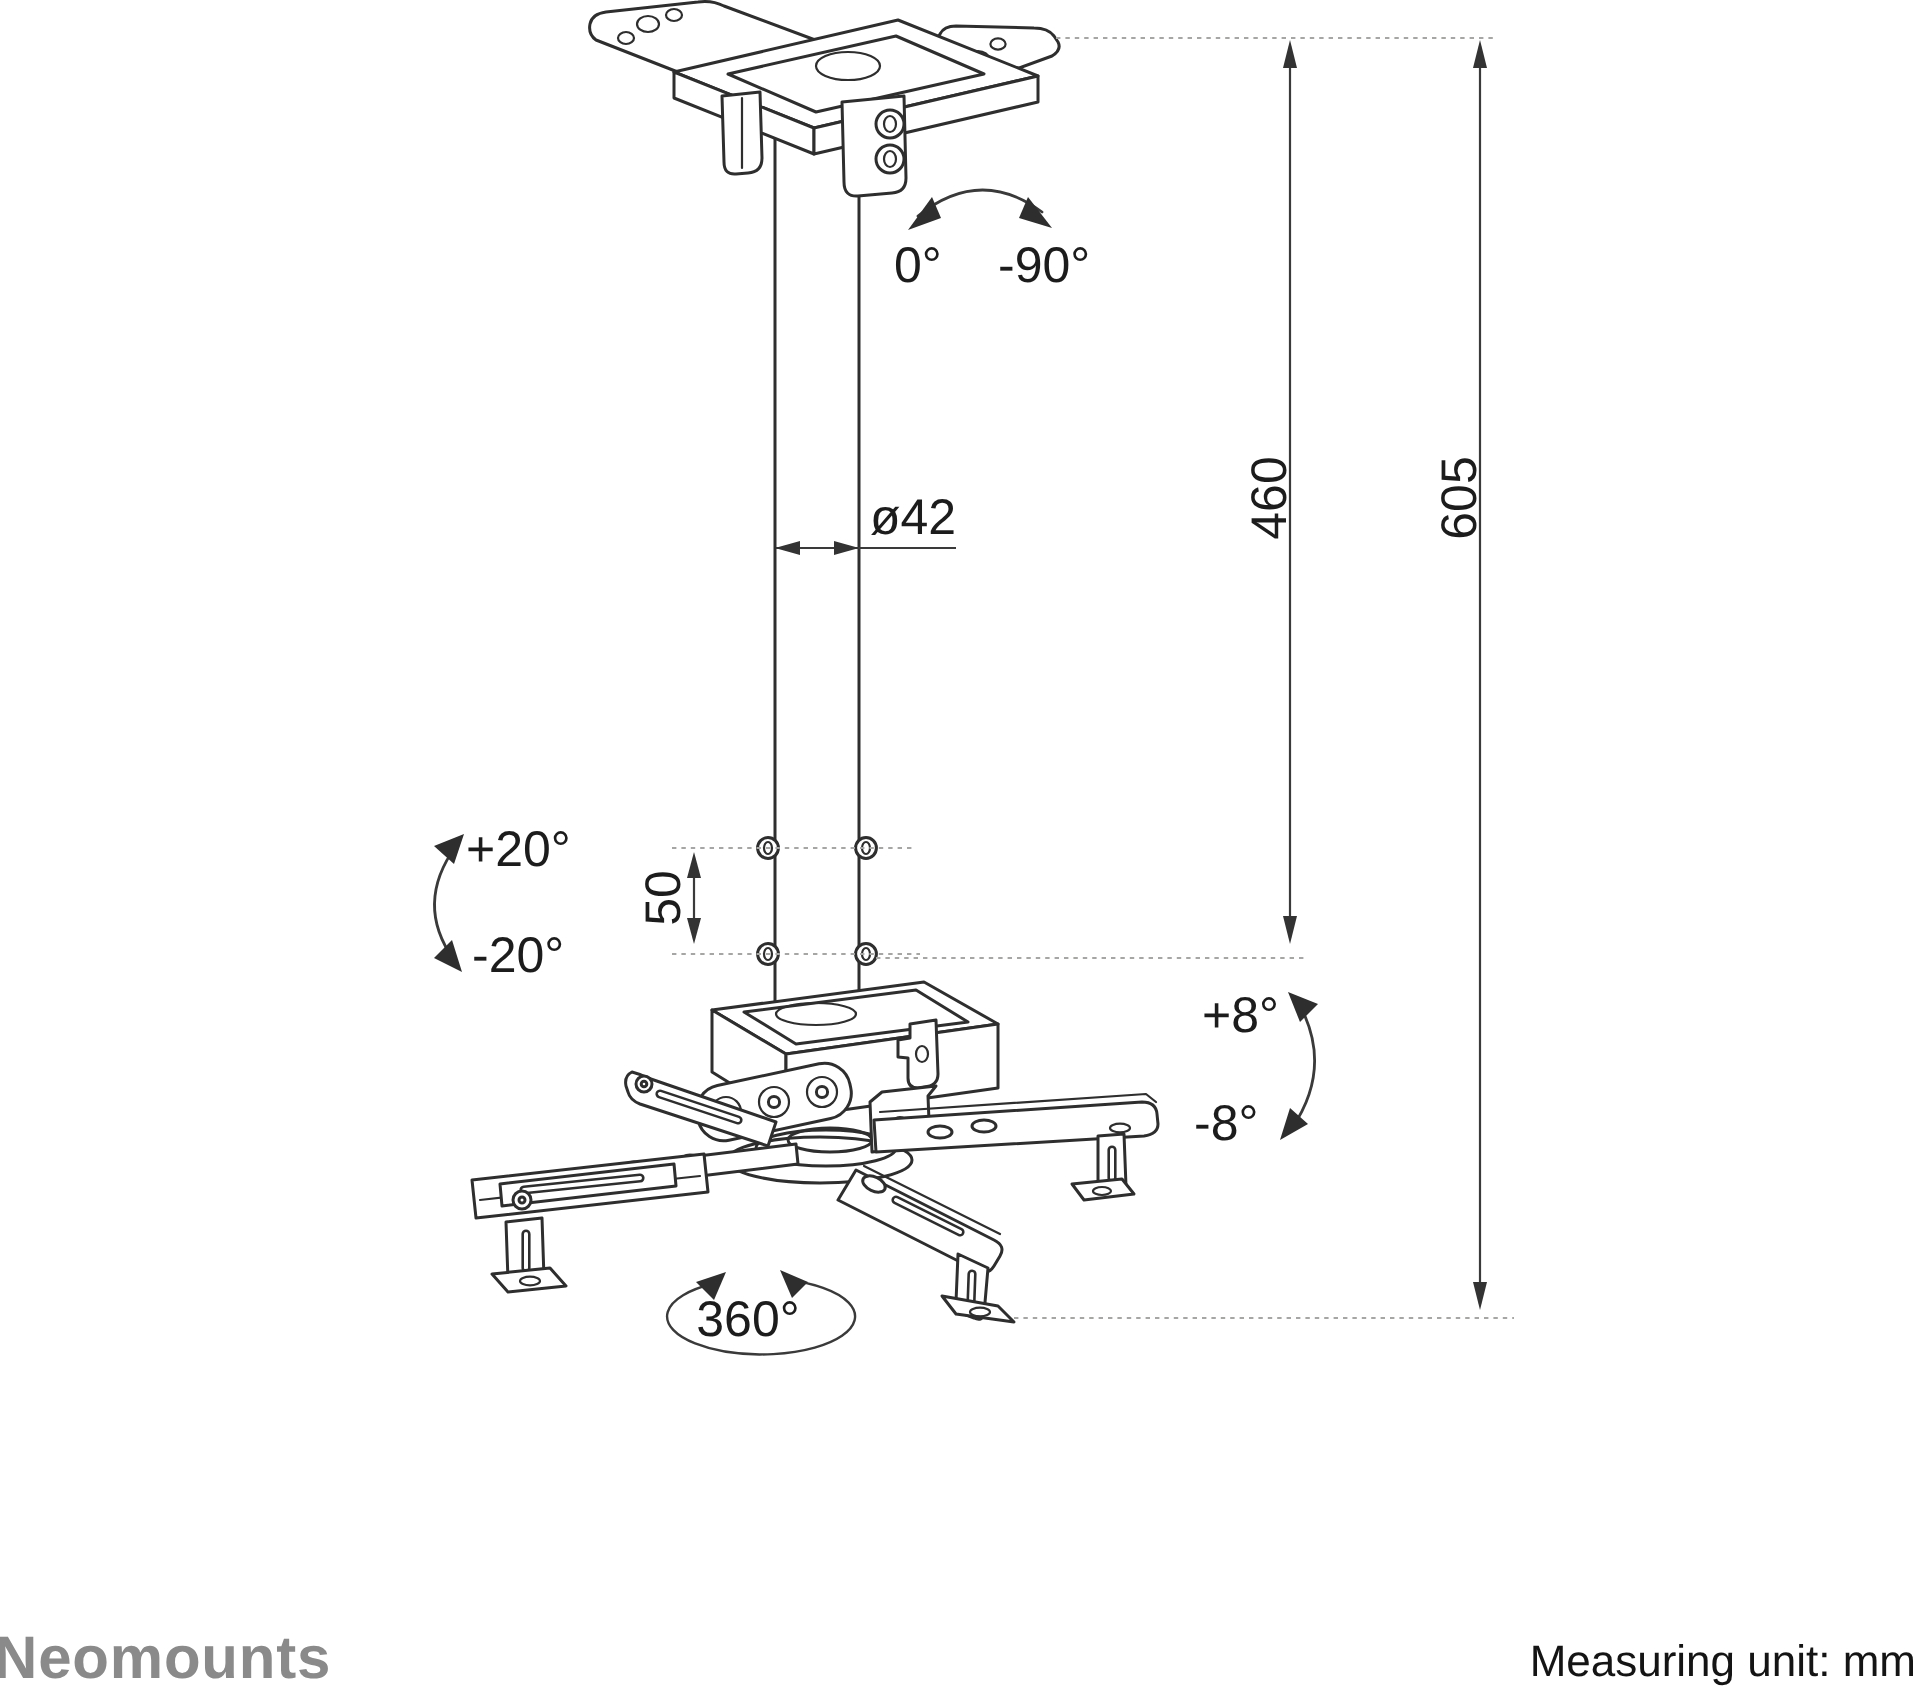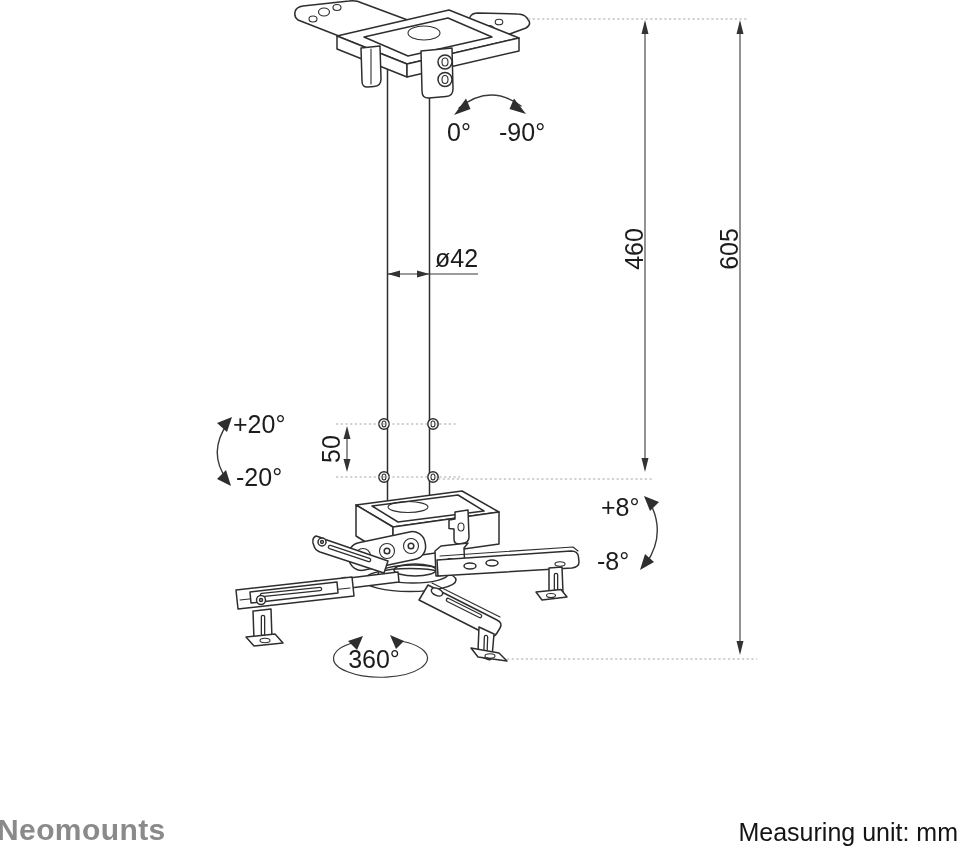--- a/index.html
+++ b/index.html
@@ -12,21 +12,21 @@
   .dim{stroke:#3a3a3a;stroke-width:1.1;fill:none;}
   .arrow{fill:#333333;stroke:none;}
   .arcarrow{fill:#2e2e2e;stroke:none;}
   .arc{stroke:#3a3a3a;stroke-width:1.4;fill:none;stroke-linecap:round;}
   .dotted{stroke:#a6a6a5;stroke-width:1.1;fill:none;stroke-dasharray:2.2 2.5;}
   .lbl{fill:#1c1c1c;font-size:25px;font-family:"Liberation Sans",sans-serif;}
   .slot{stroke:#2e2e2e;stroke-width:4.6;fill:none;stroke-linecap:round;}
   .slotcore{stroke:#ffffff;stroke-width:2;fill:none;stroke-linecap:round;}
   .brand{position:absolute;left:-3px;top:813px;font-size:30px;font-weight:bold;
          color:#8a8a8a;letter-spacing:.4px;}
-  .unit{position:absolute;right:2px;top:818px;font-size:25px;color:#141414;}
+  .unit{position:absolute;right:2px;top:818px;font-size:22px;color:#141414;}
 </style>
 </head>
 <body>
 
 <div class="page">
 <svg width="960" height="847" viewBox="0 0 960 847">
 
   <g class="drawing">
 
     <g>

